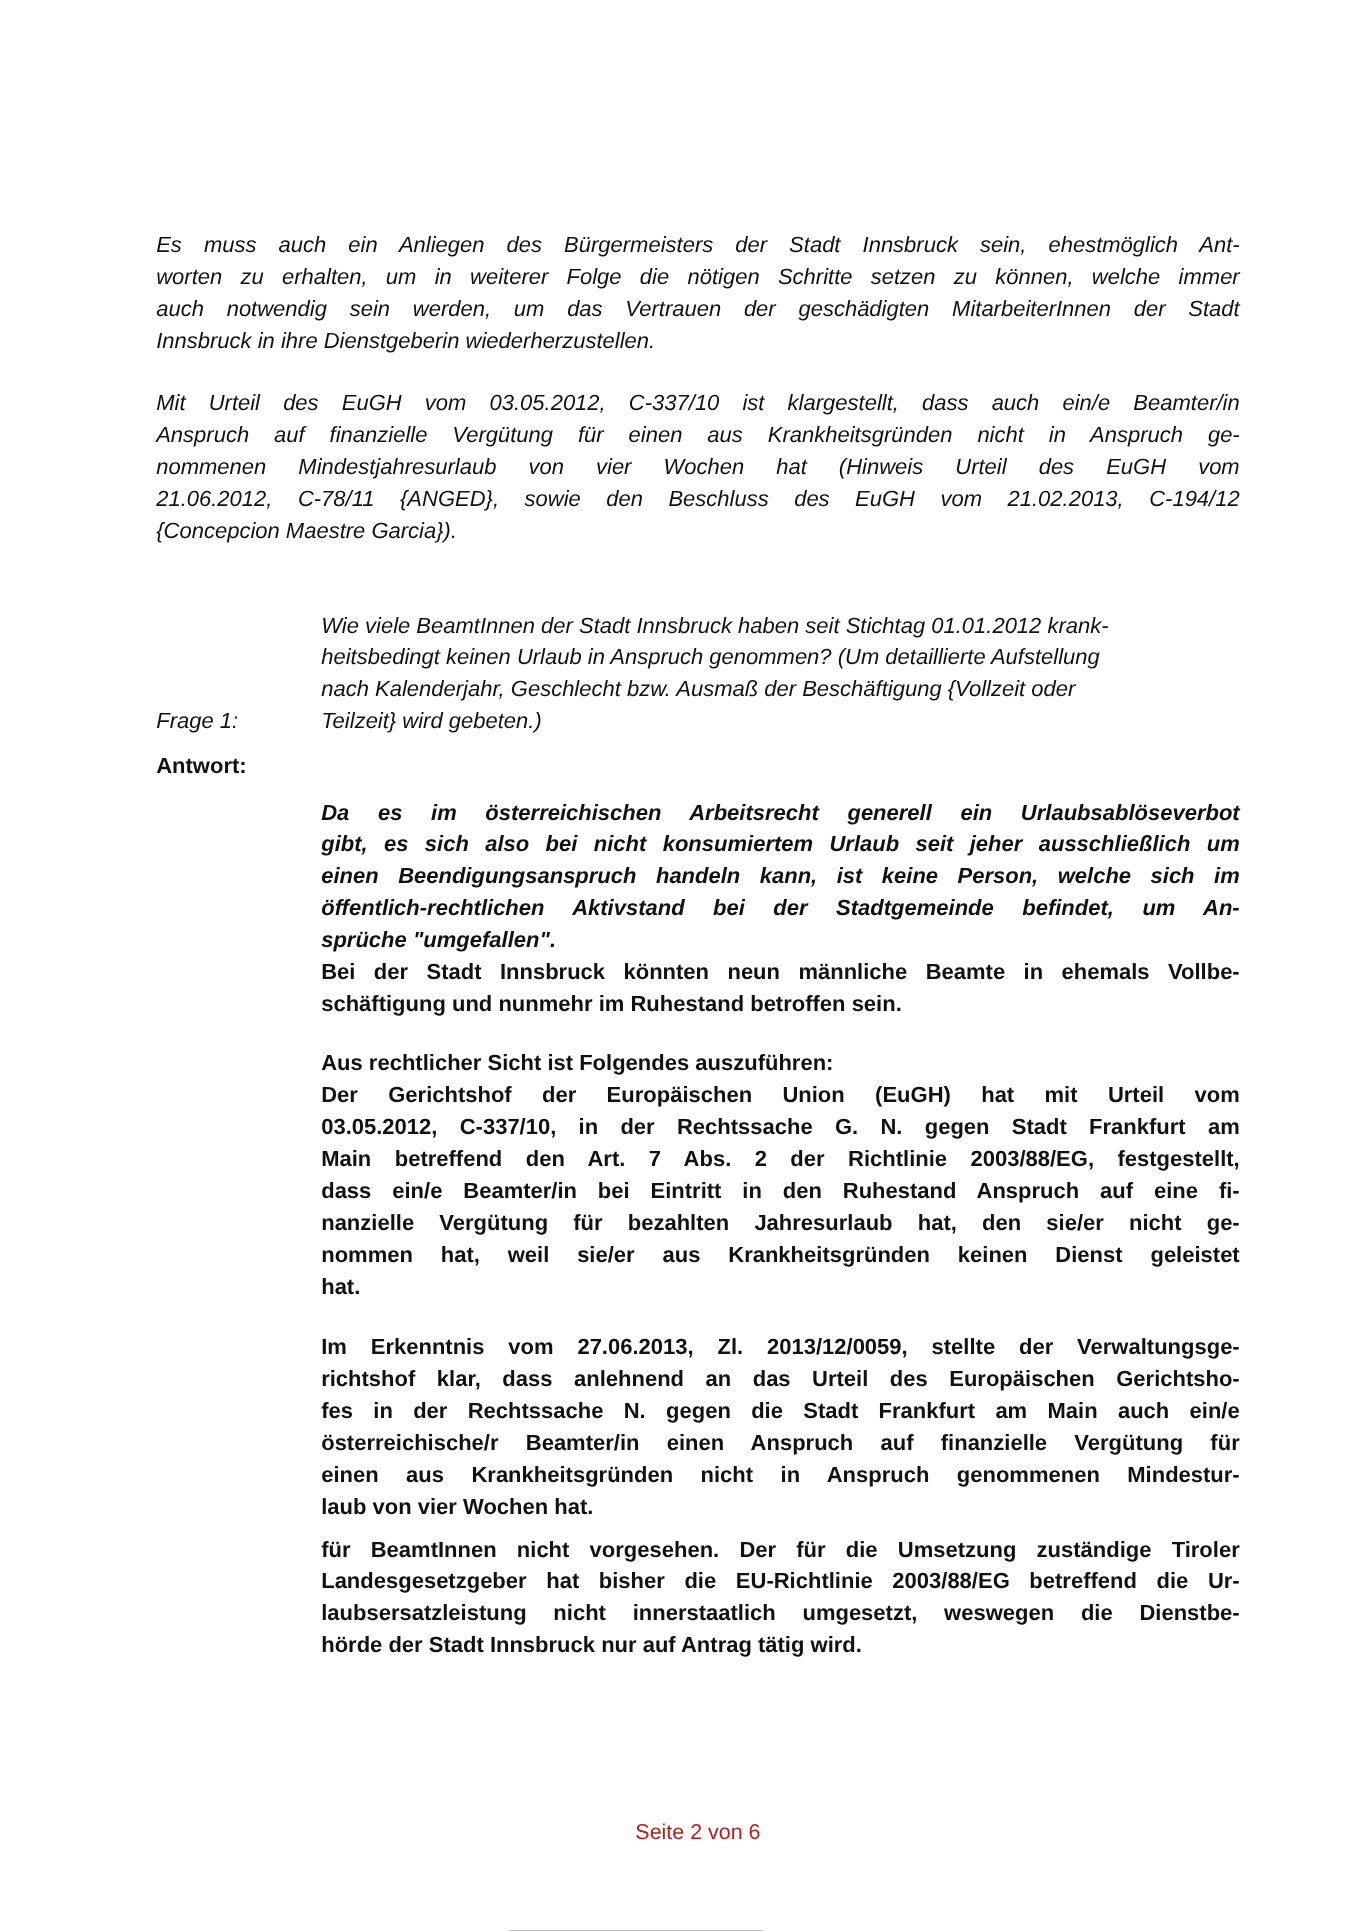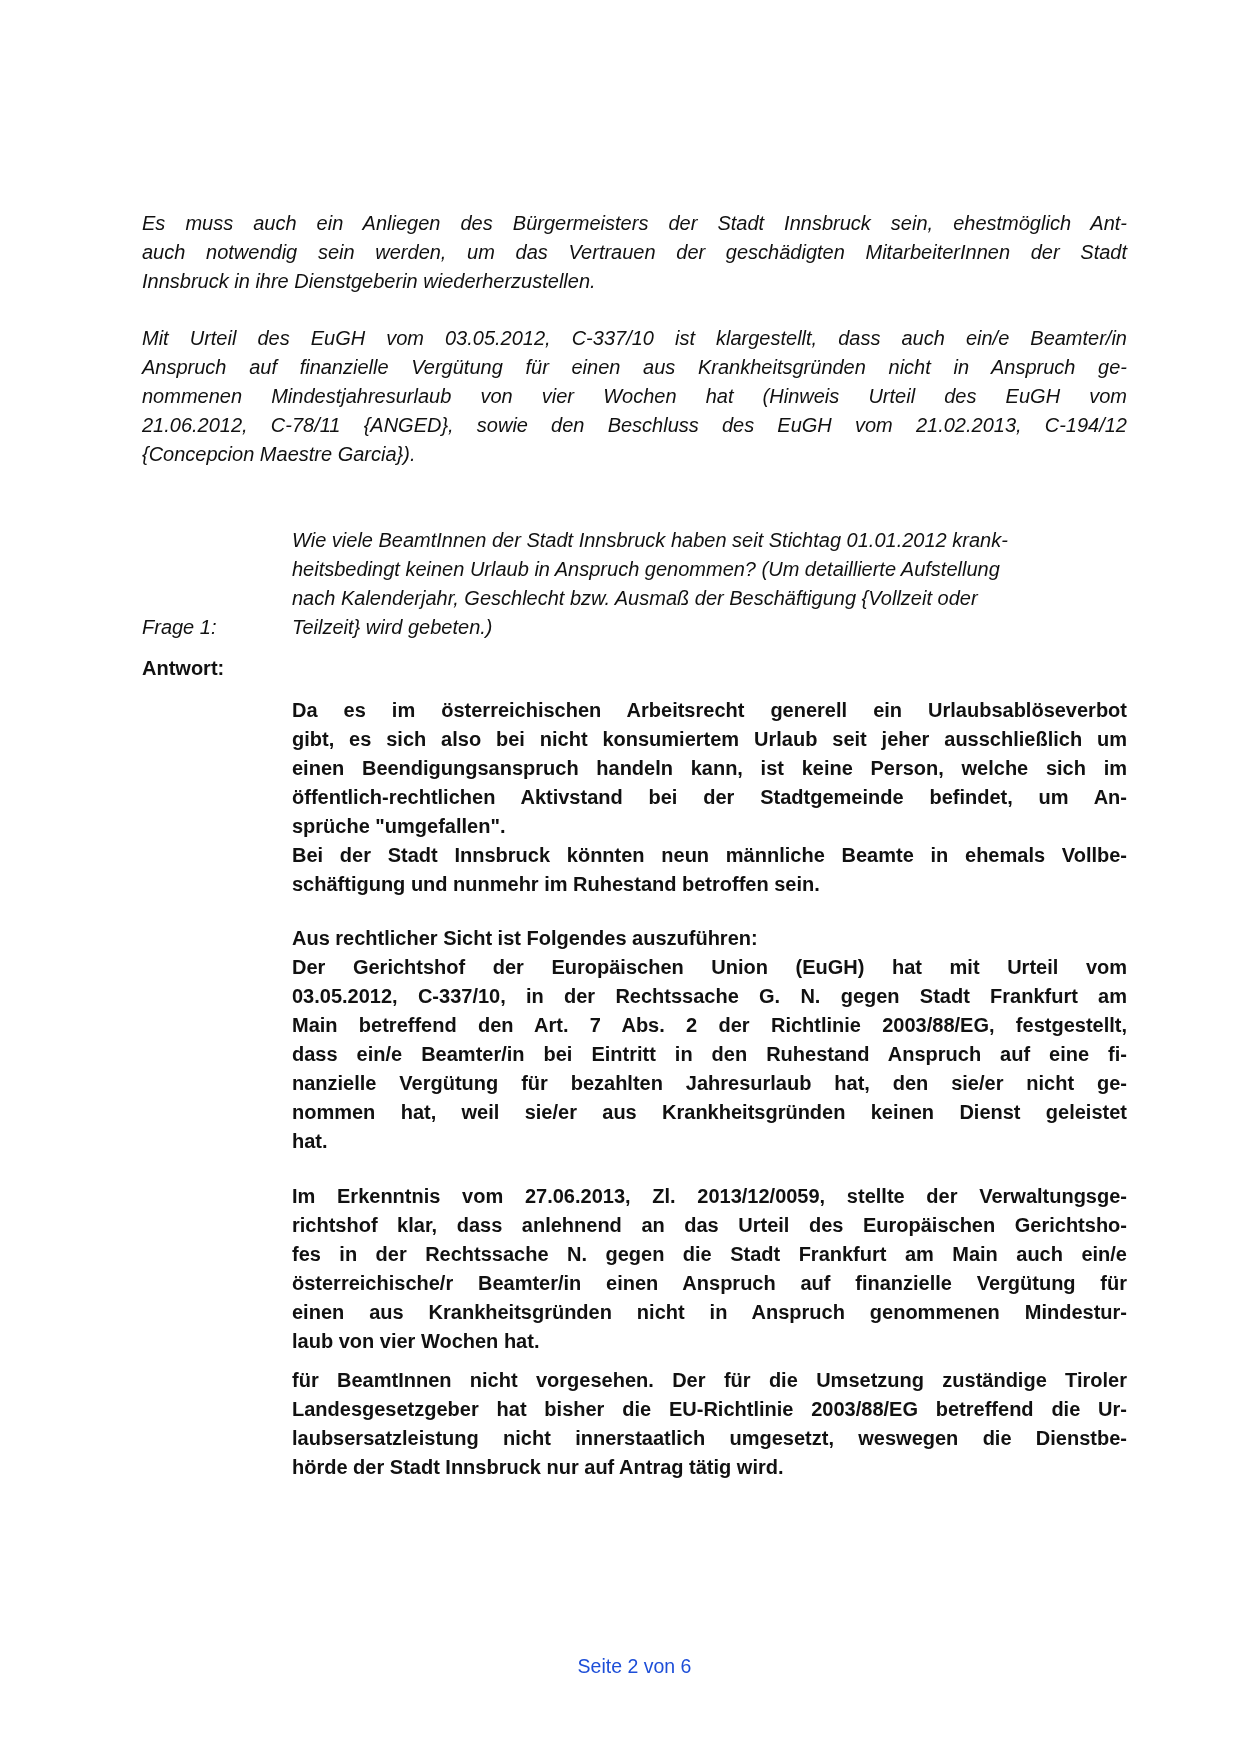--- a/index.html
+++ b/index.html
@@ -47,45 +47,46 @@
     width: 150px;
     flex: 0 0 150px;
     font-size: 20px;
     line-height: 29px;
   }
   .qa-body { flex: 1 1 auto; }
   .frage-row   { margin-top: 57px; }
   .antwort-row { margin-top: 12px; }
   
   .answer-blocks { margin-left: 150px; width: 835px; }
-  .blk-1  { margin-top: 13px; }
+  .blk-1  { margin-top: 13px; font-style: italic; }
   .blk-1b { margin-top: 0; }
   .legal-heading { margin-top: 25px; }
   .blk-2  { margin-top: 0; }
   .blk-3  { margin-top: 26px; }
   .blk-4  { margin-top: 10px; }
   .footer {
     position: absolute;
     top: 1652px;
     left: 142px;
     width: 985px;
     text-align: center;
     font-size: 19.5px;
     line-height: 29px;
-    color: #1d4ed8;
+    color: #b91c1c;
   }
 </style>
 </head>
 <body>
 
 <div class="page">
   <div class="content">
 
     <div class="para italic intro-para just">
         <div class="line jl">Es muss auch ein Anliegen des Bürgermeisters der Stadt Innsbruck sein, ehestmöglich Ant-</div>
+        <div class="line jl">worten zu erhalten, um in weiterer Folge die nötigen Schritte setzen zu können, welche immer</div>
         <div class="line jl">auch notwendig sein werden, um das Vertrauen der geschädigten MitarbeiterInnen der Stadt</div>
         <div class="line">Innsbruck in ihre Dienstgeberin wiederherzustellen.</div>
       </div>
 
     <div class="para italic intro-para intro-2 just">
         <div class="line jl">Mit Urteil des EuGH vom 03.05.2012, C-337/10 ist klargestellt, dass auch ein/e Beamter/in</div>
         <div class="line jl">Anspruch auf finanzielle Vergütung für einen aus Krankheitsgründen nicht in Anspruch ge-</div>
         <div class="line jl">nommenen Mindestjahresurlaub von vier Wochen hat (Hinweis Urteil des EuGH vom</div>
         <div class="line jl">21.06.2012, C-78/11 {ANGED}, sowie den Beschluss des EuGH vom 21.02.2013, C-194/12</div>
         <div class="line">{Concepcion Maestre Garcia}).</div>

